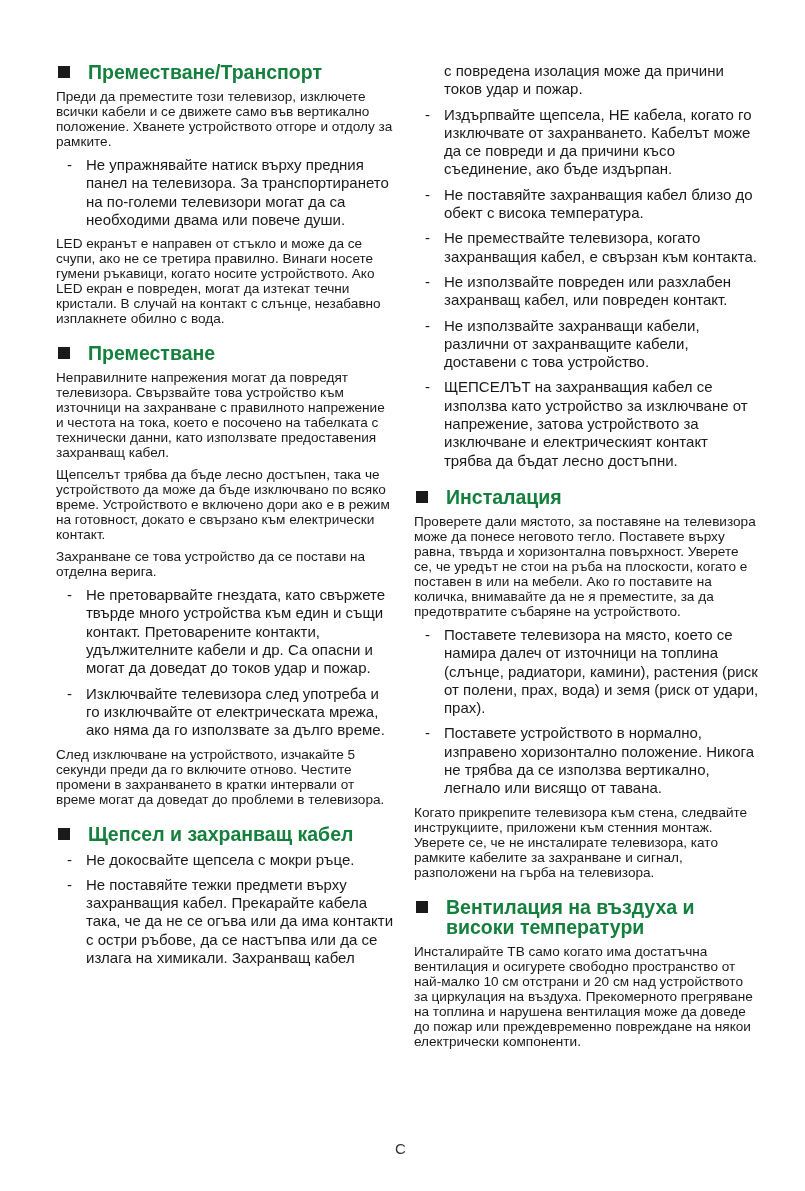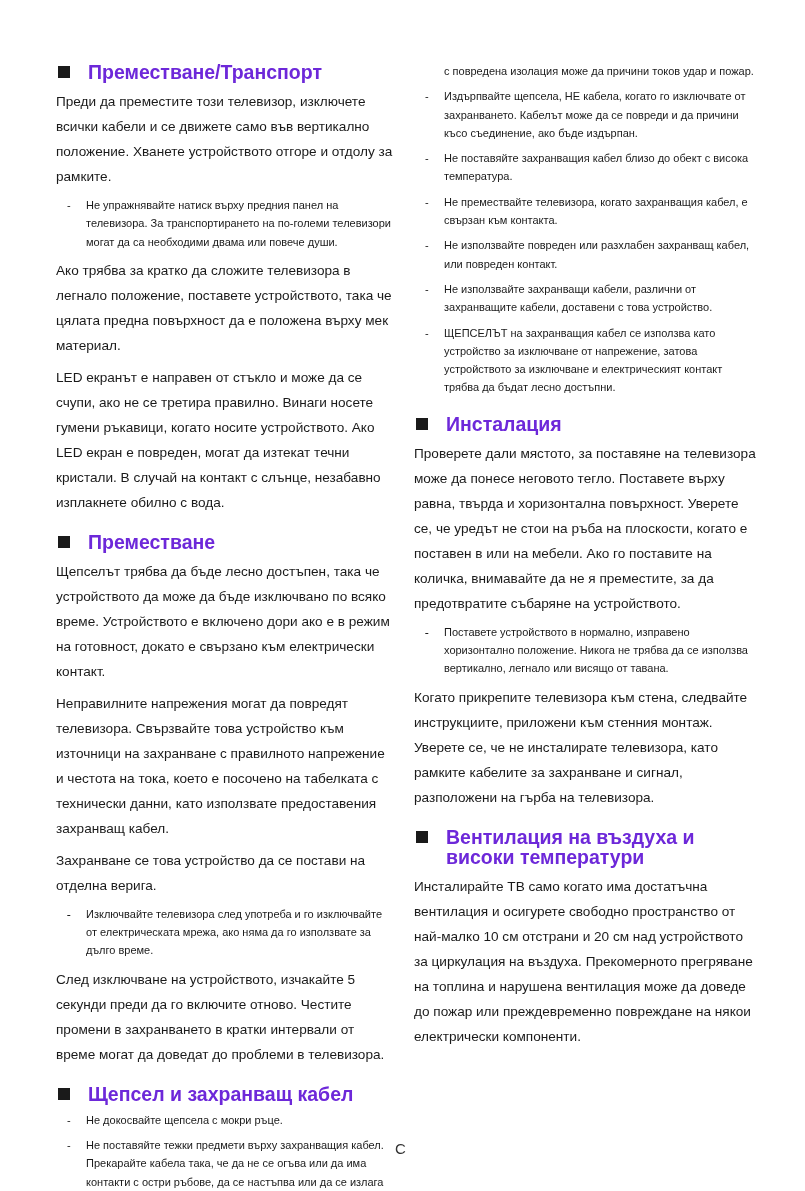--- a/index.html
+++ b/index.html
@@ -2,57 +2,56 @@
 <html><head>
 <meta charset="utf-8">
 <style>
   html, body { margin: 0; padding: 0; background: #ffffff; }
   body { width: 805px; height: 1191px; position: relative; overflow: hidden;
          font-family: "Liberation Sans", sans-serif; color: #1a1a1a; }
   .col { position: absolute; top: 62px; width: 340px; }
   .col.left { left: 56px; }
   .col.right { left: 414px; width: 345px; }
   .heading { display: flex; align-items: flex-start; font-weight: bold;
-             font-size: 19.5px; line-height: 20px; margin: 0 0 7px 0; color: #6d28d9; }
+             font-size: 19.5px; line-height: 20px; margin: 0 0 7px 0; color: #15803d; }
   .heading .sq { flex: 0 0 auto; width: 12px; height: 12px; background: #1a1a1a;
                  margin: 4px 18px 0 2px; }
   .heading .txt { flex: 1 1 auto; }
-  p.para { font-size: 13.6px; line-height: 25px; margin: 0 0 7px 0; }
+  p.para { font-size: 13.6px; line-height: 15px; margin: 0 0 7px 0; }
   ul.bullets { list-style: none; margin: 0 0 7px 0; padding: 0; }
-  ul.bullets li { position: relative; padding-left: 30px; font-size: 11px;
+  ul.bullets li { position: relative; padding-left: 30px; font-size: 15px;
                   line-height: 18.3px; margin: 0 0 7px 0; }
   ul.bullets li .dash { position: absolute; left: 11px; top: 0; }
   .gap { height: 10px; }
   .page-num { position: absolute; left: 395px; top: 1140px; font-size: 15px; color: #333; }
 </style>
 </head>
 <body>
 
 <div class="col left">
   <div class="heading">
     <span class="sq"></span>
     <span class="txt">Преместване/Транспорт</span>
   </div>
   <p class="para">Преди да преместите този телевизор, изключете всички кабели и се движете само във вертикално положение. Хванете устройството отгоре и отдолу за рамките.</p>
   <ul class="bullets">
     <li><span class="dash">-</span><span>Не упражнявайте натиск върху предния панел на телевизора. За транспортирането на по-големи телевизори могат да са необходими двама или повече души.</span></li>
   </ul>
-  <p class="para">Ако трябва за кратко да сложите телевизора в легнало положение, поставете устройството, така че цялата предна повърхност да е положена върху мек материал.</p>
   <p class="para">LED екранът е направен от стъкло и може да се счупи, ако не се третира правилно. Винаги носете гумени ръкавици, когато носите устройството. Ако LED екран е повреден, могат да изтекат течни кристали. В случай на контакт с слънце, незабавно изплакнете обилно с вода.</p>
   <div class="gap"></div>
 
   <div class="heading">
     <span class="sq"></span>
     <span class="txt">Преместване</span>
   </div>
+  <p class="para">Неправилните напрежения могат да повредят телевизора. Свързвайте това устройство към източници на захранване с правилното напрежение и честота на тока, което е посочено на табелката с технически данни, като използвате предоставения захранващ кабел.</p>
   <p class="para">Щепселът трябва да бъде лесно достъпен, така че устройството да може да бъде изключвано по всяко време. Устройството е включено дори ако е в режим на готовност, докато е свързано към електрически контакт.</p>
-  <p class="para">Неправилните напрежения могат да повредят телевизора. Свързвайте това устройство към източници на захранване с правилното напрежение и честота на тока, което е посочено на табелката с технически данни, като използвате предоставения захранващ кабел.</p>
   <p class="para">Захранване се това устройство да се постави на отделна верига.</p>
   <ul class="bullets">
-    <li><span class="dash">-</span></li>
+    <li><span class="dash">-</span><span>Не претоварвайте гнездата, като свържете твърде много устройства към един и същи контакт. Претоварените контакти, удължителните кабели и др. Са опасни и могат да доведат до токов удар и пожар.</span></li>
     <li><span class="dash">-</span><span>Изключвайте телевизора след употреба и го изключвайте от електрическата мрежа, ако няма да го използвате за дълго време.</span></li>
   </ul>
   <p class="para">След изключване на устройството, изчакайте 5 секунди преди да го включите отново. Честите промени в захранването в кратки интервали от време могат да доведат до проблеми в телевизора.</p>
   <div class="gap"></div>
 
   <div class="heading">
     <span class="sq"></span>
     <span class="txt">Щепсел и захранващ кабел</span>
   </div>
   <ul class="bullets">
@@ -72,21 +71,21 @@
     <li><span class="dash">-</span><span>ЩЕПСЕЛЪТ на захранващия кабел се използва като устройство за изключване от напрежение, затова устройството за изключване и електрическият контакт трябва да бъдат лесно достъпни.</span></li>
   </ul>
   <div class="gap"></div>
 
   <div class="heading">
     <span class="sq"></span>
     <span class="txt">Инсталация</span>
   </div>
   <p class="para">Проверете дали мястото, за поставяне на телевизора може да понесе неговото тегло. Поставете върху равна, твърда и хоризонтална повърхност. Уверете се, че уредът не стои на ръба на плоскости, когато е поставен в или на мебели. Ако го поставите на количка, внимавайте да не я преместите, за да предотвратите събаряне на устройството.</p>
   <ul class="bullets">
-    <li><span class="dash">-</span></li>
+    <li><span class="dash">-</span><span>Поставете телевизора на място, което се намира далеч от източници на топлина (слънце, радиатори, камини), растения (риск от полени, прах, вода) и земя (риск от удари, прах).</span></li>
     <li><span class="dash">-</span><span>Поставете устройството в нормално, изправено хоризонтално положение. Никога не трябва да се използва вертикално, легнало или висящо от тавана.</span></li>
   </ul>
   <p class="para">Когато прикрепите телевизора към стена, следвайте инструкциите, приложени към стенния монтаж. Уверете се, че не инсталирате телевизора, като рамките кабелите за захранване и сигнал, разположени на гърба на телевизора.</p>
   <div class="gap"></div>
 
   <div class="heading">
     <span class="sq"></span>
     <span class="txt">Вентилация на въздуха и високи температури</span>
   </div>
   <p class="para">Инсталирайте ТВ само когато има достатъчна вентилация и осигурете свободно пространство от най-малко 10 см отстрани и 20 см над устройството за циркулация на въздуха. Прекомерното прегряване на топлина и нарушена вентилация може да доведе до пожар или преждевременно повреждане на някои електрически компоненти.</p>

